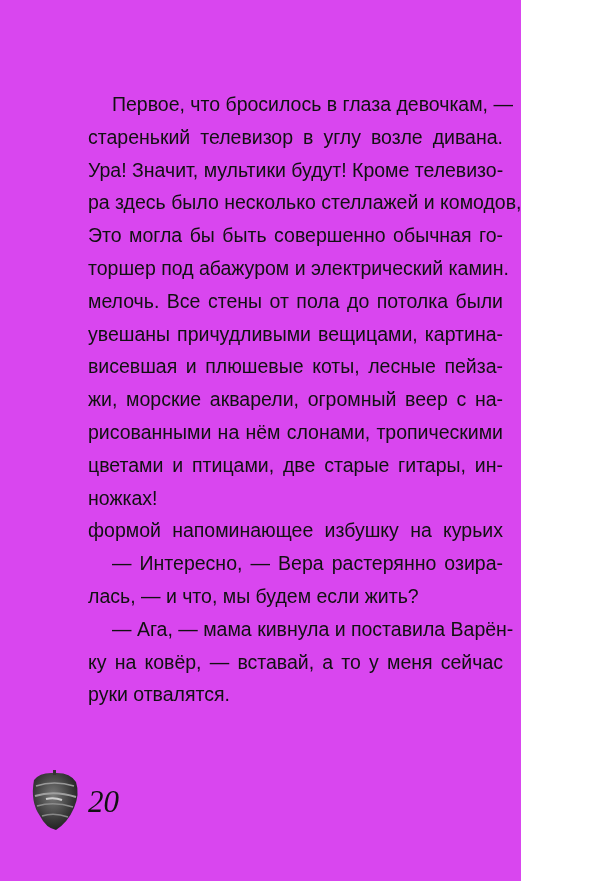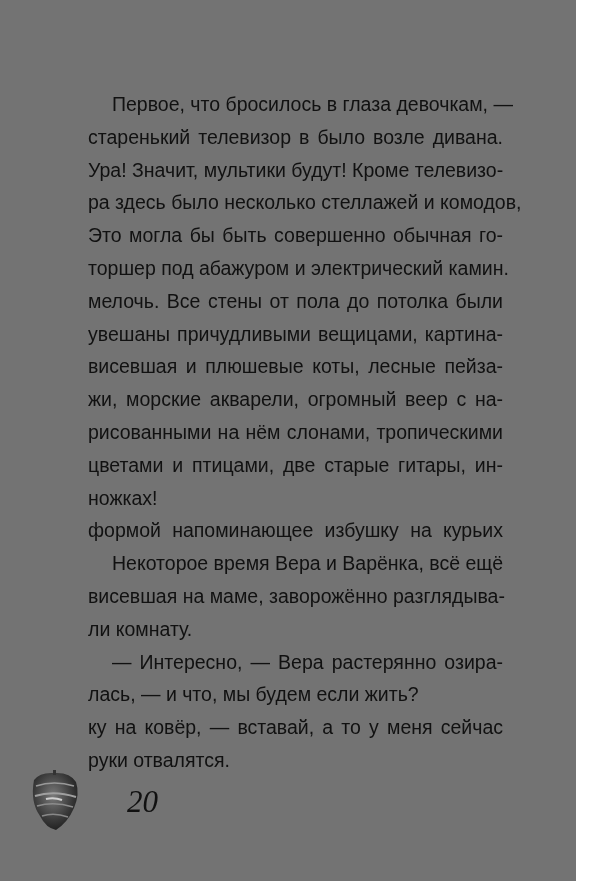--- a/index.html
+++ b/index.html
@@ -1,64 +1,60 @@
 <!DOCTYPE html>
 <html><head>
   <meta charset="utf-8">
   <style>
     html, body { margin: 0; padding: 0; background: #ffffff; }
     body { width: 600px; height: 881px; position: relative; overflow: hidden; }
-    .page { position: absolute; left: 0; top: 0; width: 576px; height: 881px; background: #737373; }
+    .page { position: absolute; left: 0; top: 0; width: 521px; height: 881px; background: #d946ef; }
     .text-block {
       position: absolute; left: 88px; top: 88px; width: 415px;
       font-family: "Liberation Sans", sans-serif;
       font-size: 19.5px; line-height: 32.8px; color: #111111;
     }
     .line { display: block; white-space: nowrap; text-align: justify; text-align-last: justify; height: 32.8px; }
     .line.last { text-align-last: left; }
     .line.indent { padding-left: 24px; }
     .footer { position: absolute; left: 26px; top: 770px; width: 200px; height: 70px; }
     .cone { position: absolute; left: 0; top: 0; width: 55px; height: 62px; }
     .page-number {
       position: absolute; left: 62px; top: 14px;
       font-family: "Liberation Serif", serif; font-style: italic;
-      font-size: 31px; color: #111111; margin-left: 39px;
+      font-size: 31px; color: #111111;
     }
   </style>
 </head>
 <body>
 
 <div class="page">
   <div class="text-block">
     <div>
       <span class="line indent">Первое, что бросилось в глаза девочкам, —</span>
-      <span class="line">старенький телевизор в было возле дивана.</span>
+      <span class="line">старенький телевизор в углу возле дивана.</span>
       <span class="line">Ура! Значит, мультики будут! Кроме телевизо-</span>
       <span class="line">ра здесь было несколько стеллажей и комодов,</span>
       <span class="line">Это могла бы быть совершенно обычная го-</span>
       <span class="line">торшер под абажуром и электрический камин.</span>
       <span class="line">мелочь. Все стены от пола до потолка были</span>
       <span class="line">увешаны причудливыми вещицами, картина-</span>
       <span class="line">висевшая и плюшевые коты, лесные пейза-</span>
       <span class="line">жи, морские акварели, огромный веер с на-</span>
       <span class="line">рисованными на нём слонами, тропическими</span>
       <span class="line">цветами и птицами, две старые гитары, ин-</span>
       <span class="line last">ножках!</span>
       <span class="line">формой напоминающее избушку на курьих</span>
     </div>
     <div>
-      <span class="line indent">Некоторое время Вера и Варёнка, всё ещё</span>
-      <span class="line">висевшая на маме, заворожённо разглядыва-</span>
-      <span class="line last">ли комнату.</span>
-    </div>
-    <div>
       <span class="line indent">— Интересно, — Вера растерянно озира-</span>
       <span class="line last">лась, — и что, мы будем если жить?</span>
     </div>
     <div>
+      <span class="line indent">— Ага, — мама кивнула и поставила Варён-</span>
       <span class="line">ку на ковёр, — вставай, а то у меня сейчас</span>
       <span class="line last">руки отвалятся.</span>
     </div>
   </div>
 
   <div class="footer">
     <svg class="cone" viewBox="0 0 55 62">
       <defs>
         <radialGradient id="cg" cx="45%" cy="40%" r="60%">
           <stop offset="0%" stop-color="#7a7a7a"></stop>

